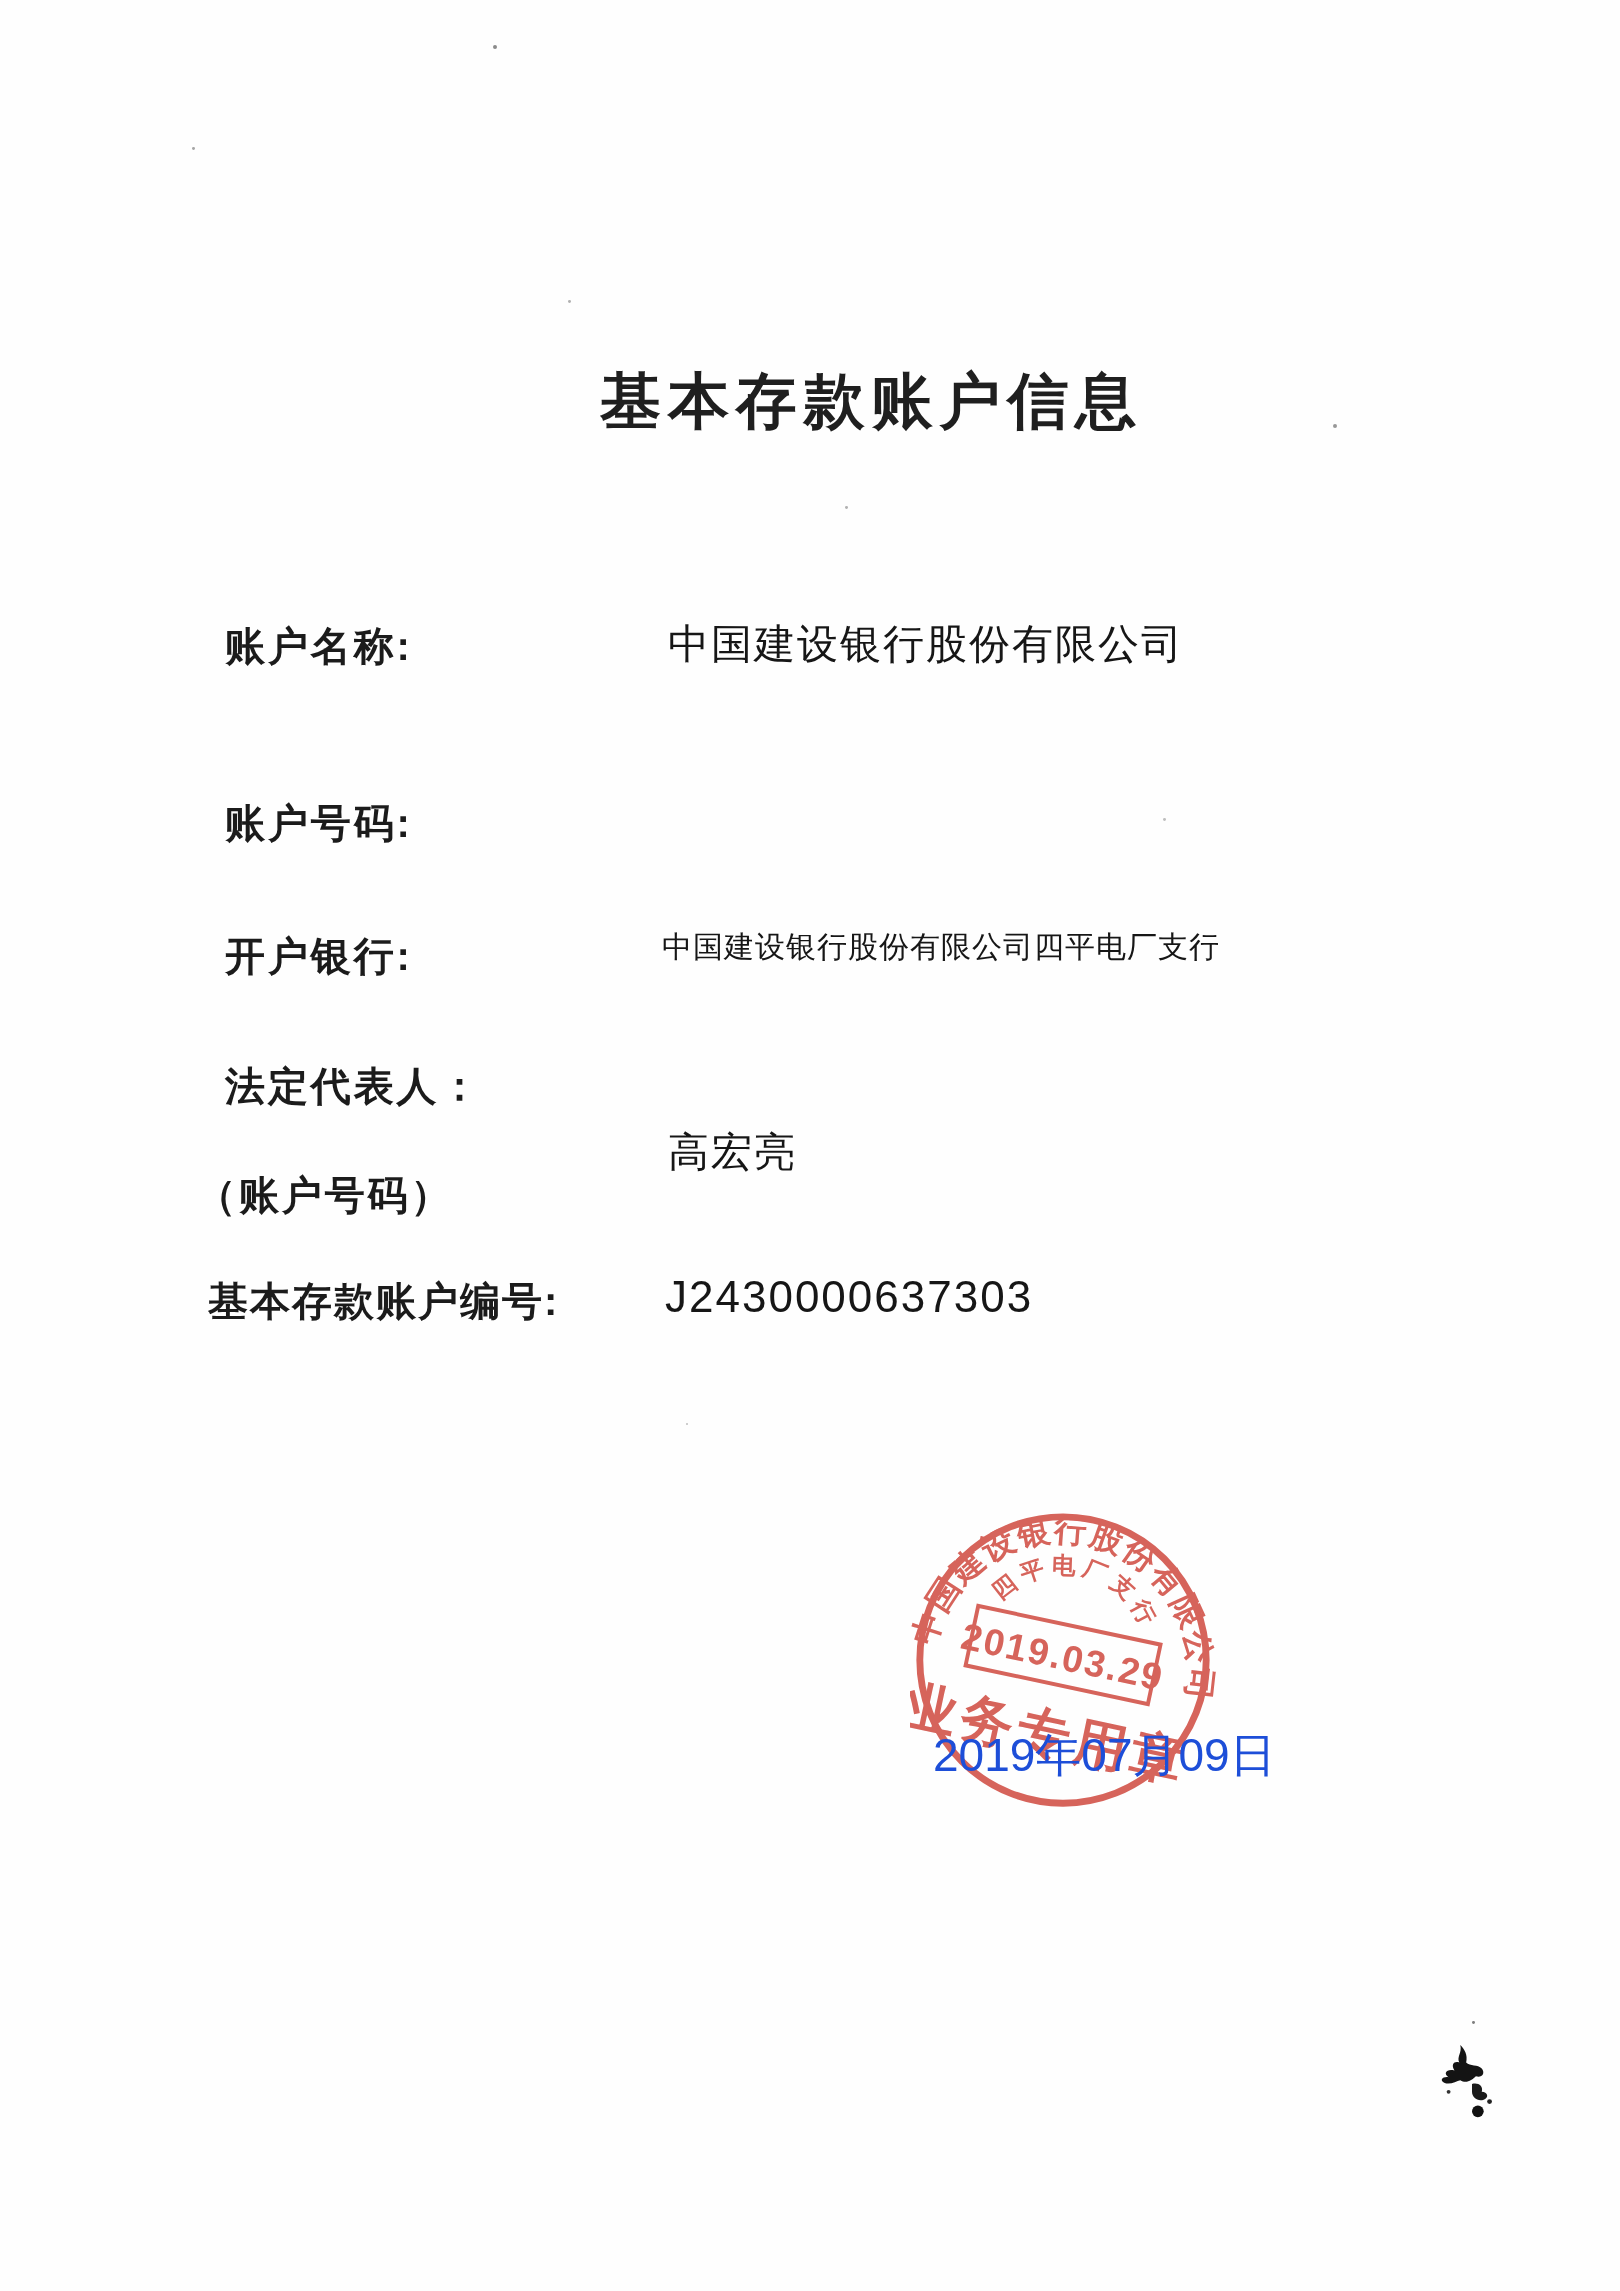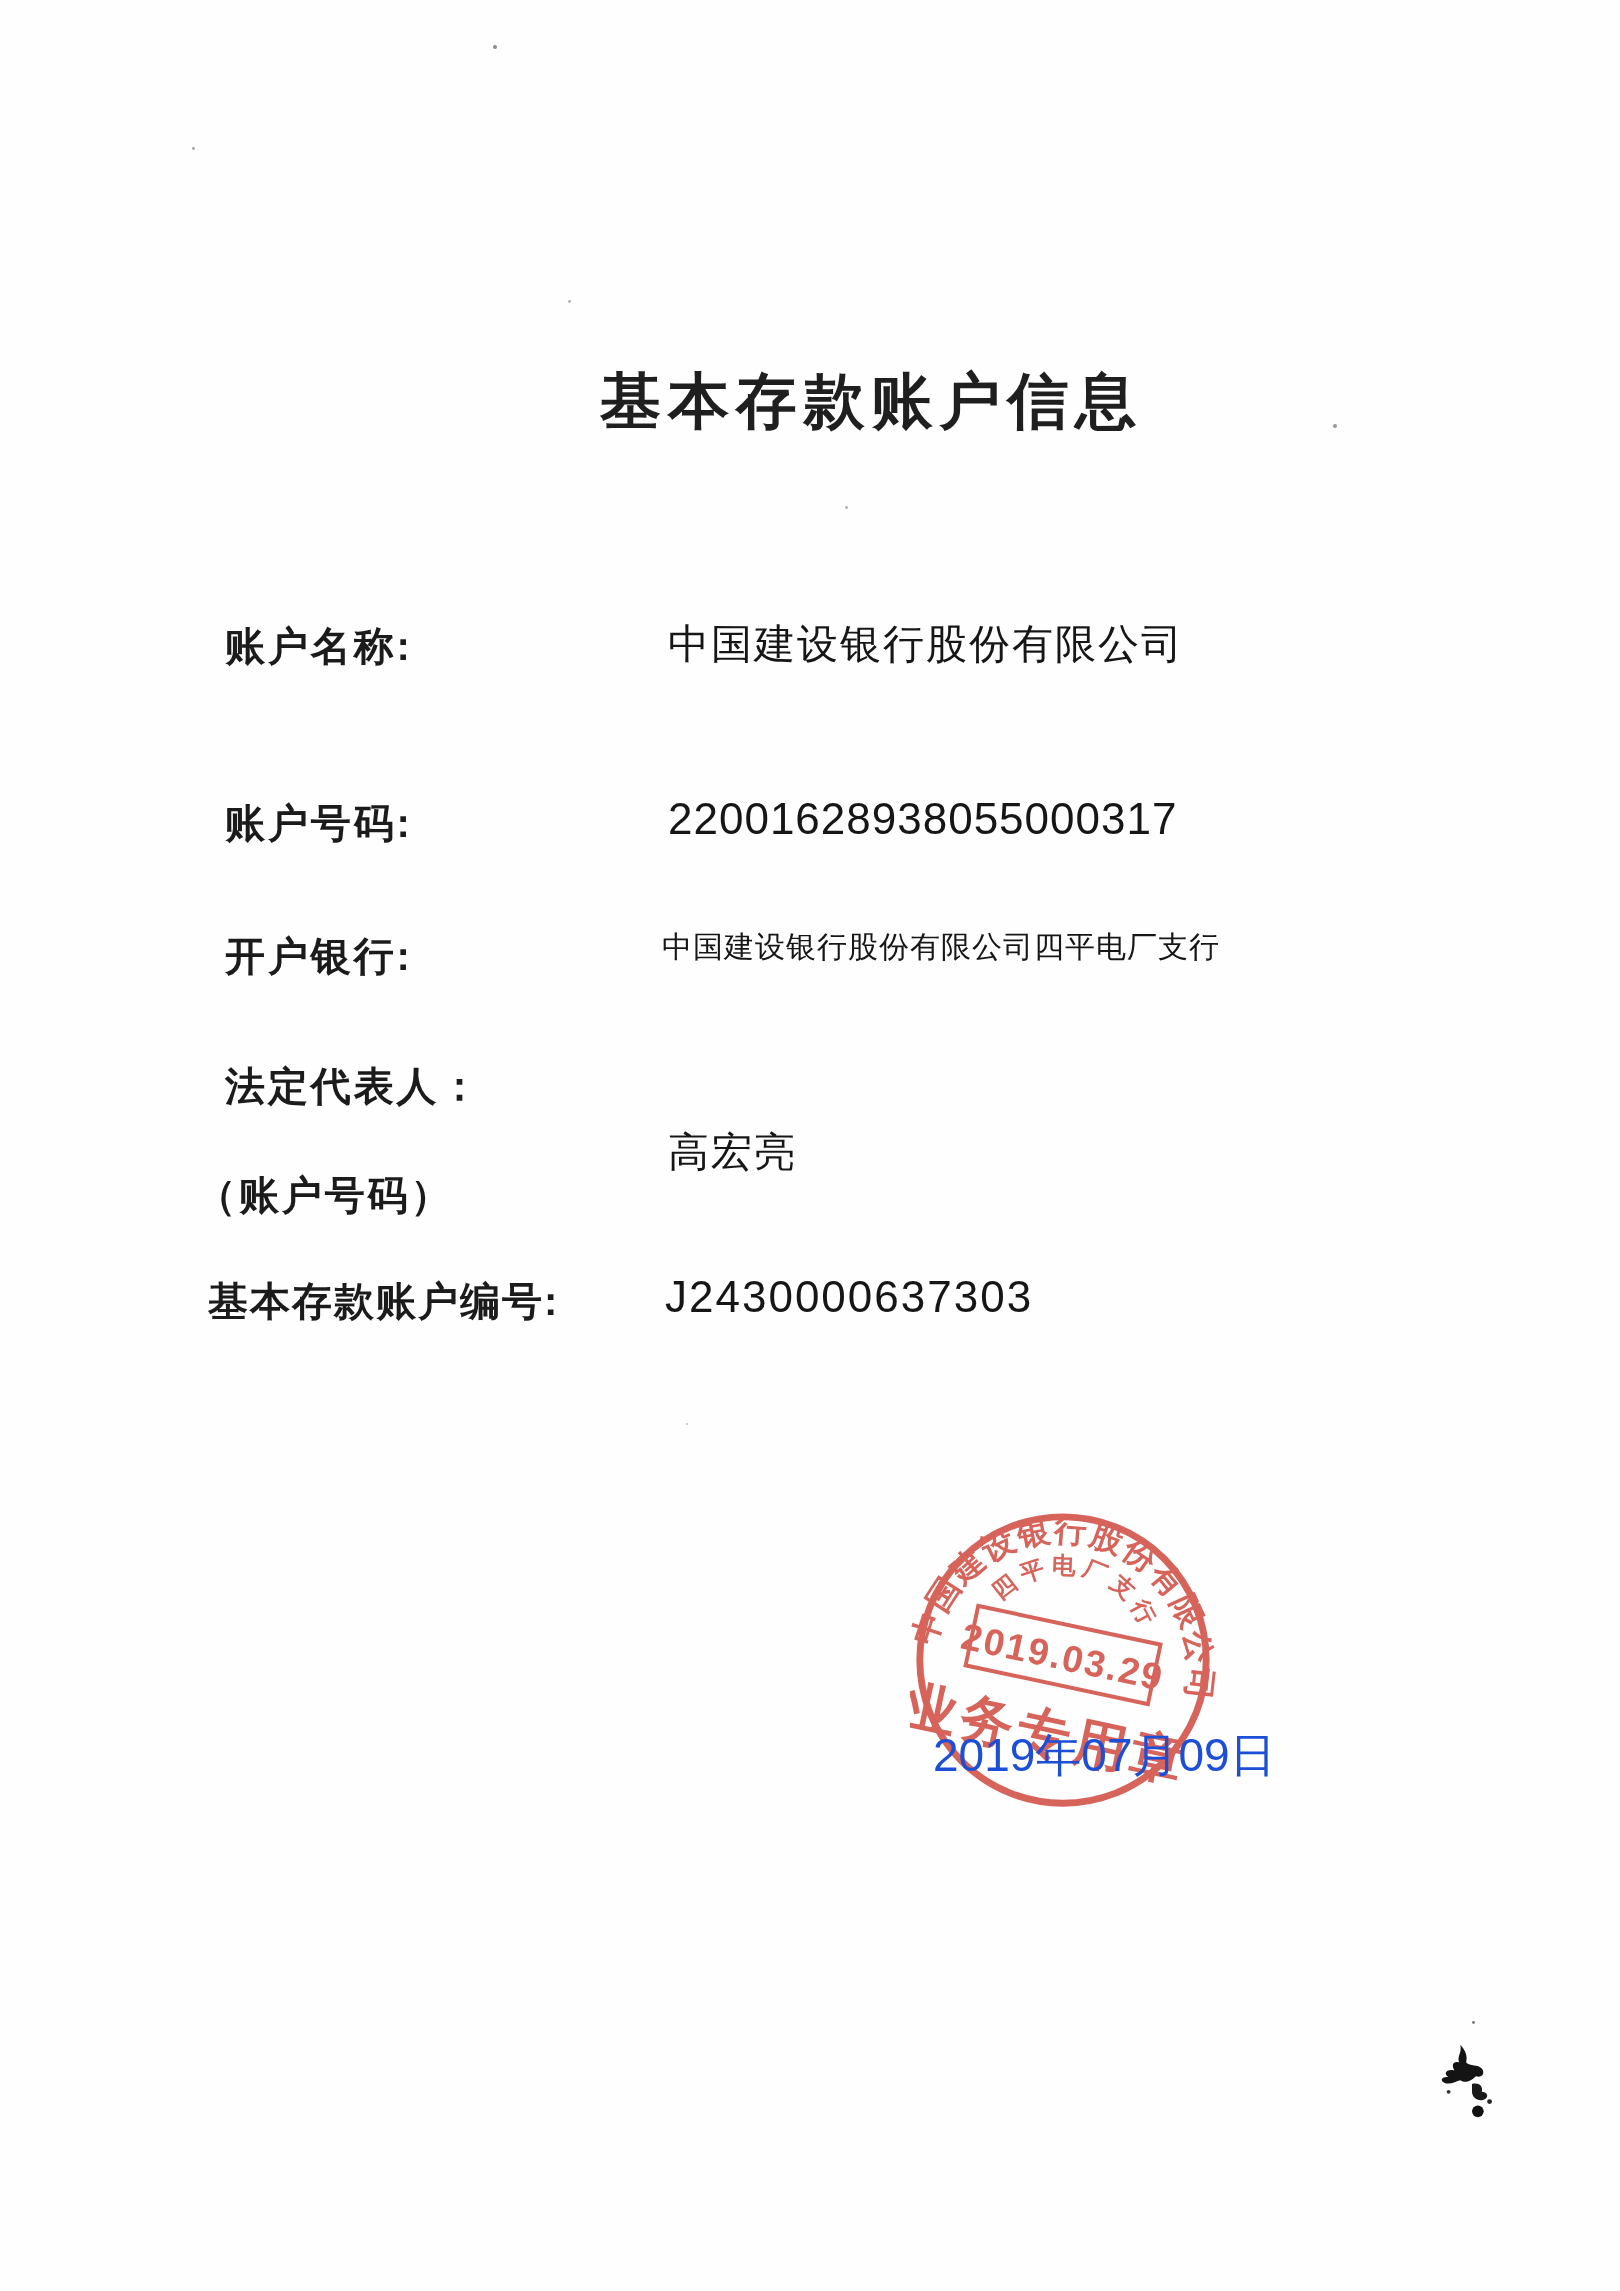--- a/index.html
+++ b/index.html
@@ -56,21 +56,20 @@
 <body>
 
 <div class="page">
 
   <div class="doc-title">基本存款账户信息</div>
 
   <div class="field-label lbl-1">账户名称:</div>
   <div class="field-value val-1">中国建设银行股份有限公司</div>
 
   <div class="field-label lbl-2">账户号码:</div>
-  <div class="field-value val-2">22001628938055000317</div>
 
   <div class="field-label lbl-3">开户银行:</div>
   <div class="field-value val-3">中国建设银行股份有限公司四平电厂支行</div>
 
   <div class="field-label lbl-4a">法定代表人：</div>
   <div class="field-label lbl-4b">（账户号码）</div>
   <div class="field-value val-4">高宏亮</div>
 
   <div class="field-label lbl-5">基本存款账户编号:</div>
   <div class="field-value val-5">J2430000637303</div>

